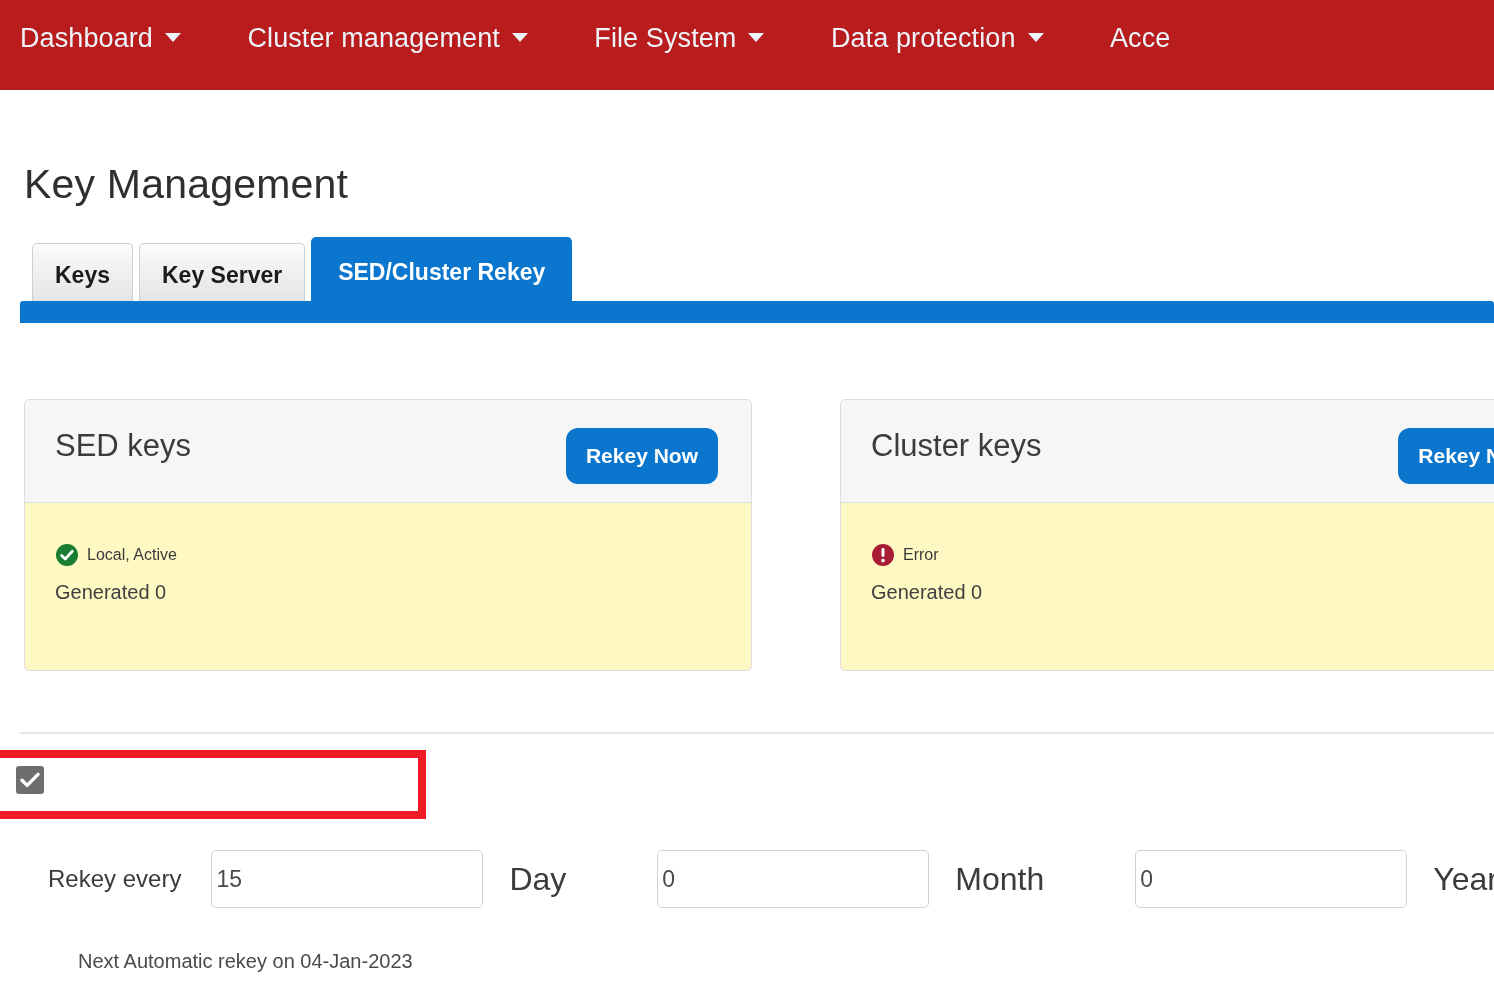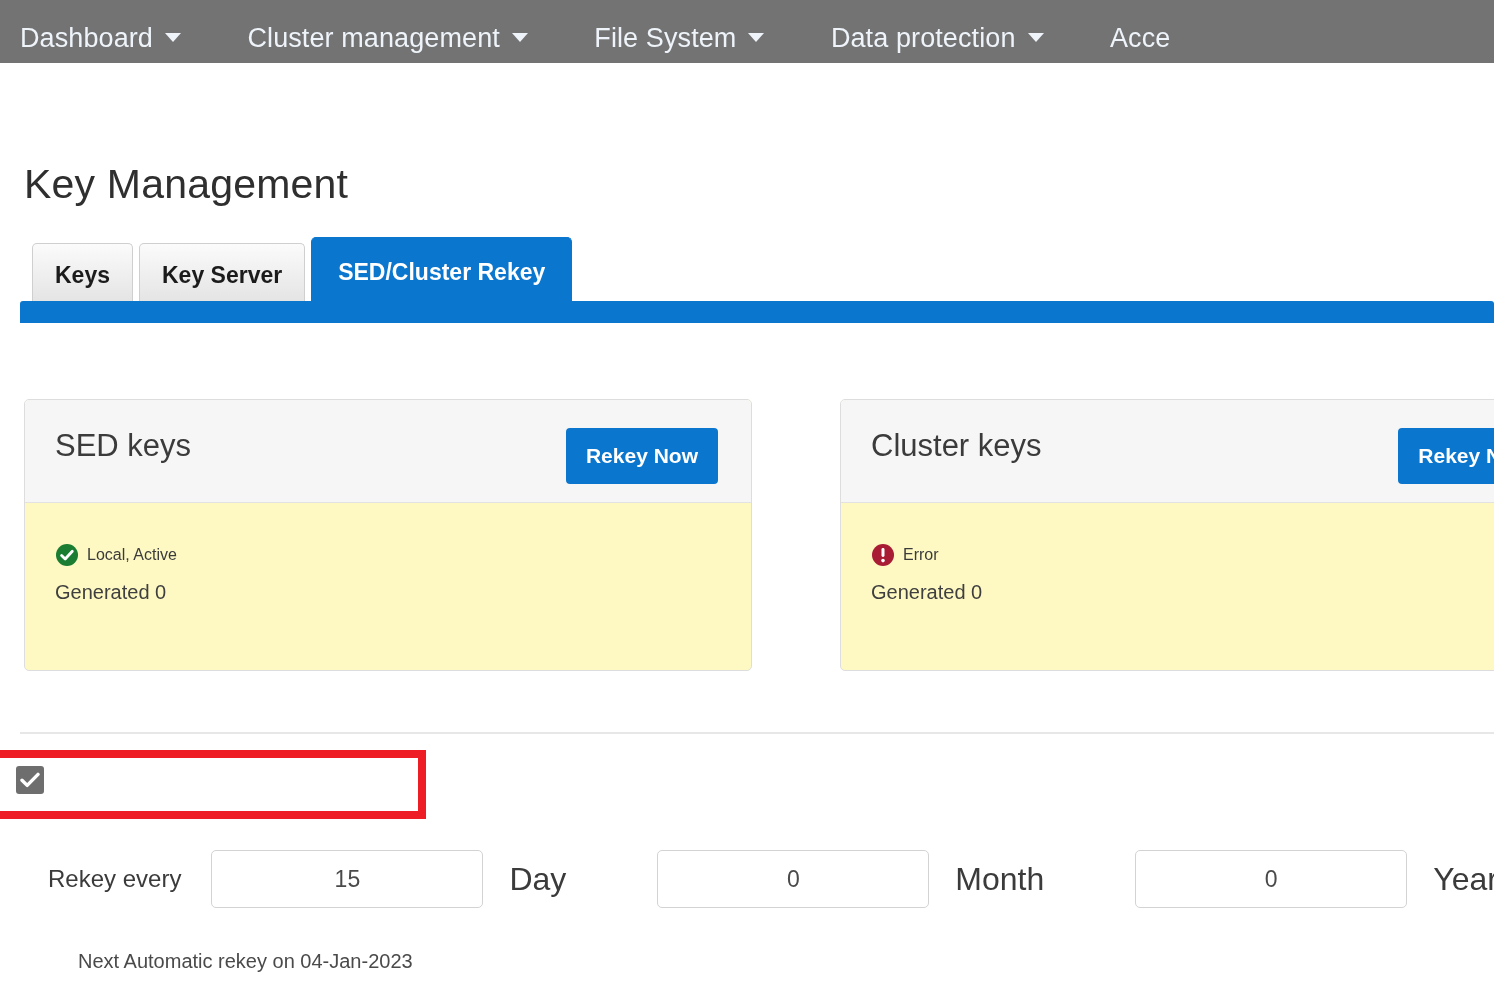--- a/index.html
+++ b/index.html
@@ -13,22 +13,22 @@
     background: #ffffff;
     font-family: "Liberation Sans", sans-serif;
     color: #333333;
   }
 
   
   .navbar {
     position: absolute;
     left: 0; top: 0;
     width: 1494px;
-    height: 63px;
-    background: #737373;
+    height: 90px;
+    background: #b91c1c;
     overflow: hidden;
     white-space: nowrap;
   }
   .nav-item {
     display: inline-block;
     color: #eef4fa;
     font-size: 27px;
     line-height: 77px;
     letter-spacing: 0.1px;
     vertical-align: top;
@@ -127,21 +127,21 @@
     position: absolute;
     right: 33px; top: 28px;
     height: 56px;
     line-height: 56px;
     padding: 0 20px;
     background: #0a76ce;
     color: #ffffff;
     font-size: 21px;
     font-weight: bold;
     border: none;
-    border-radius: 4px;
+    border-radius: 12px;
     white-space: nowrap;
     cursor: pointer;
   }
   .card-body { position: relative; padding: 40px 0 0 30px; }
   .status-row {
     display: flex;
     align-items: center;
     gap: 8px;
     font-size: 16px;
     color: #3b3b3b;
@@ -210,23 +210,22 @@
   }
   .num-input {
     width: 272px;
     height: 58px;
     border: 1px solid #d3d3d3;
     border-radius: 5px;
     background: #ffffff;
     font-family: "Liberation Sans", sans-serif;
     font-size: 23px;
     color: #4a4a4a;
-    padding: 0 24px;
+    padding: 0 4px;
     outline: none;
-    text-align: center;
   }
   .unit-label {
     font-size: 32px;
     color: #3b3b3b;
   }
   .sp-a { width: 30px; }  
   .sp-b { width: 26px; }  
   .sp-c { width: 91px; }  
 
   .next-rekey {

